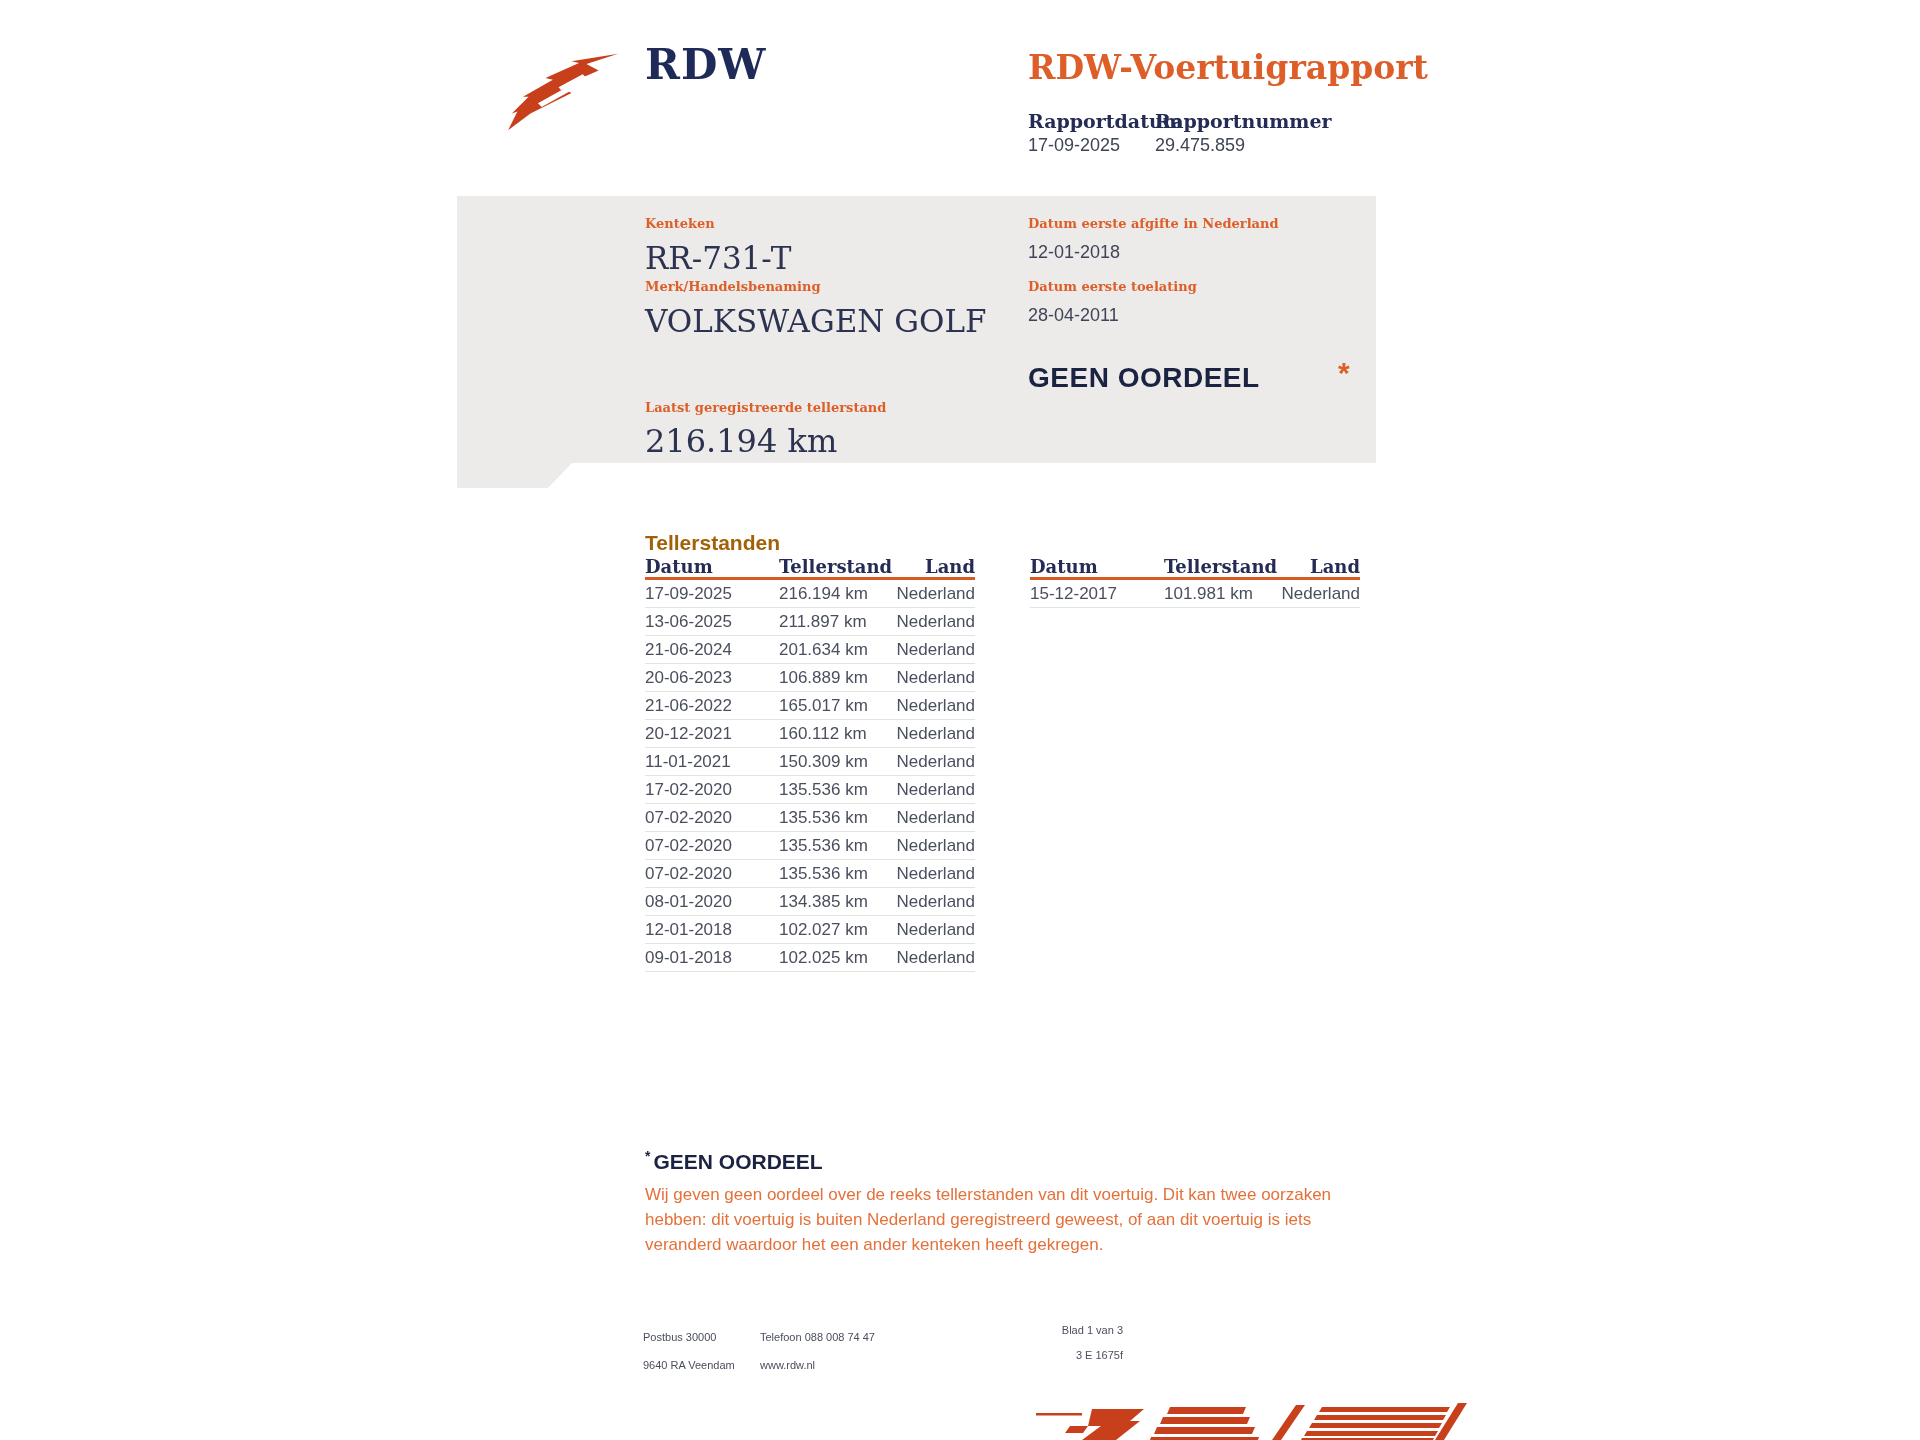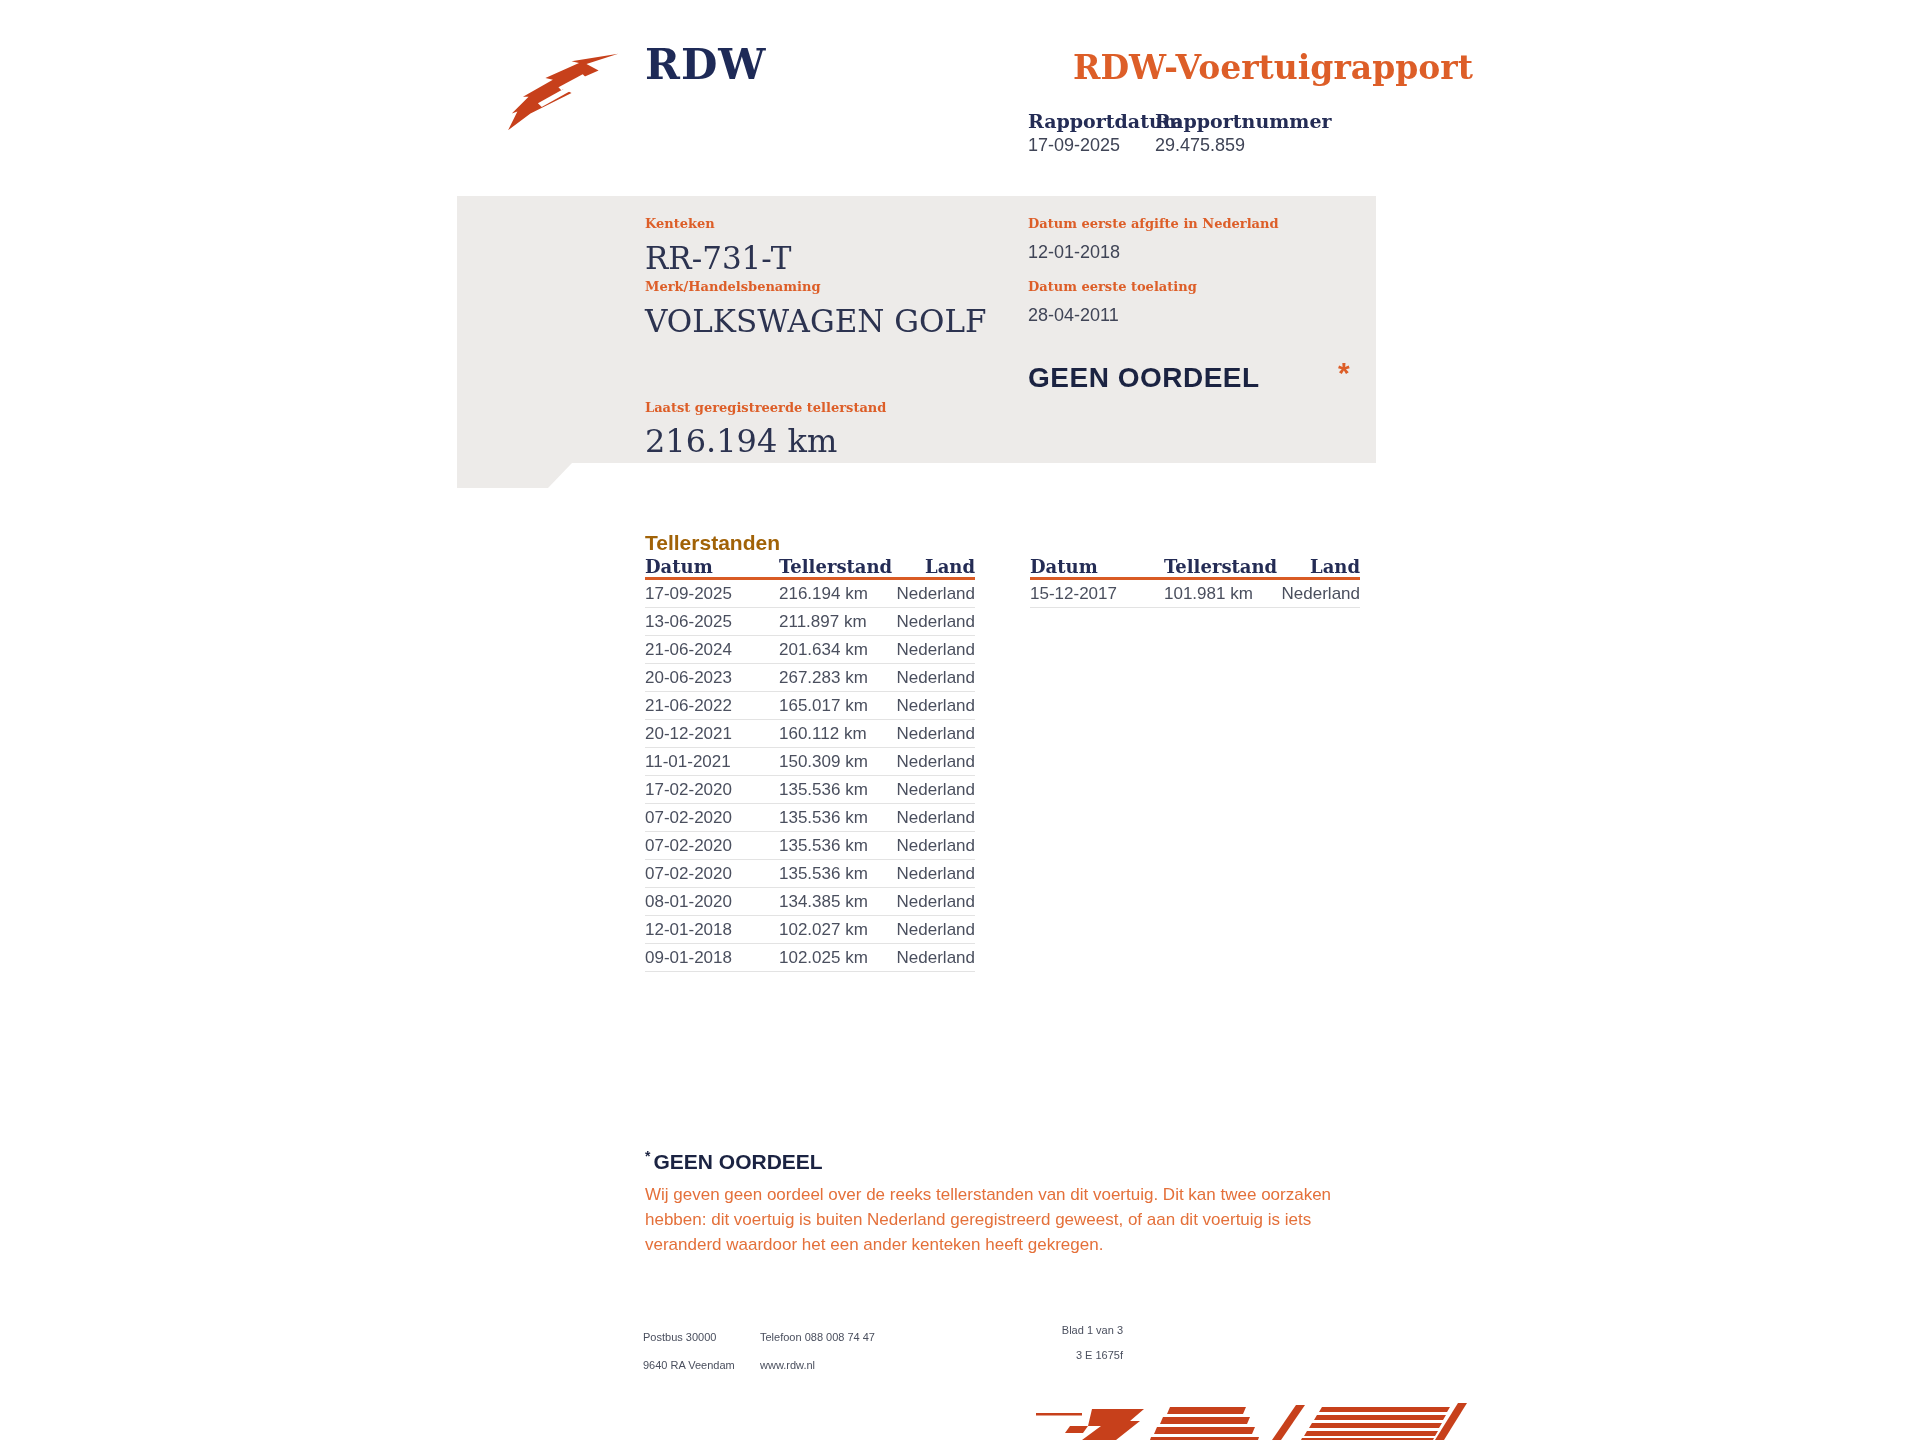--- a/index.html
+++ b/index.html
@@ -4,21 +4,21 @@
 <style>
   html,body{margin:0;padding:0;}
   body{font-family:"Liberation Sans",sans-serif;background:#ffffff;}
   .page{position:relative;width:1660px;height:1440px;background:#fff;overflow:hidden;}
 
   
   .logo{position:absolute;left:503px;top:50px;width:124px;height:84px;}
   .logo-text{position:absolute;left:645px;top:40px;font-family:"DejaVu Serif",serif;
     font-weight:bold;font-size:42px;letter-spacing:1px;color:#1e2a57;}
   .doc-title{position:absolute;left:1028px;top:48px;font-family:"DejaVu Serif",serif;
-    font-weight:600;font-size:33px;color:#dd5e28;margin-left:45px;}
+    font-weight:600;font-size:33px;color:#dd5e28;}
   .meta-label{position:absolute;top:110px;font-family:"DejaVu Serif",serif;
     font-weight:bold;font-size:19px;color:#242c55;}
   .meta-value{position:absolute;top:135px;font-size:18px;color:#3f4456;}
   .ml1,.mv1{left:1028px;} .ml2,.mv2{left:1155px;}
 
   
   .graybox{position:absolute;left:457px;top:196px;width:919px;height:267px;background:#edebe9;}
   .graybox-tail{position:absolute;left:457px;top:463px;width:115px;height:25px;background:#edebe9;
     clip-path:polygon(0 0,100% 0,calc(100% - 24px) 100%,0 100%);}
   .field-label{font-family:"DejaVu Serif",serif;font-weight:bold;font-size:13px;color:#dd5e28;}
@@ -109,21 +109,21 @@
           <div class="tcell c1">211.897 km</div>
           <div class="tcell c2">Nederland</div>
         </div>
         <div class="trow">
           <div class="tcell c0">21-06-2024</div>
           <div class="tcell c1">201.634 km</div>
           <div class="tcell c2">Nederland</div>
         </div>
         <div class="trow">
           <div class="tcell c0">20-06-2023</div>
-          <div class="tcell c1">267.283 km</div>
+          <div class="tcell c1">106.889 km</div>
           <div class="tcell c2">Nederland</div>
         </div>
         <div class="trow">
           <div class="tcell c0">21-06-2022</div>
           <div class="tcell c1">165.017 km</div>
           <div class="tcell c2">Nederland</div>
         </div>
         <div class="trow">
           <div class="tcell c0">20-12-2021</div>
           <div class="tcell c1">160.112 km</div>

